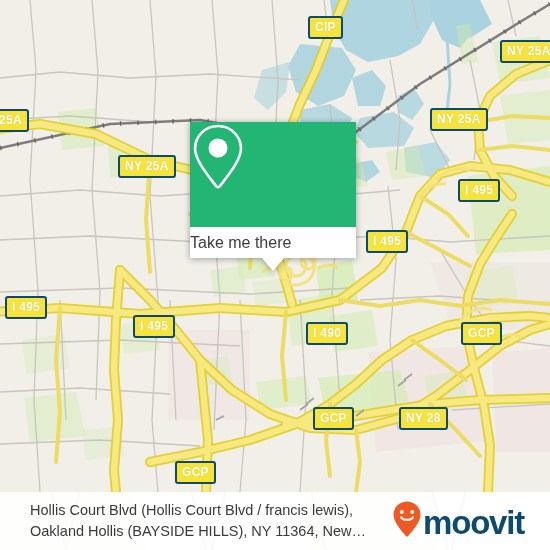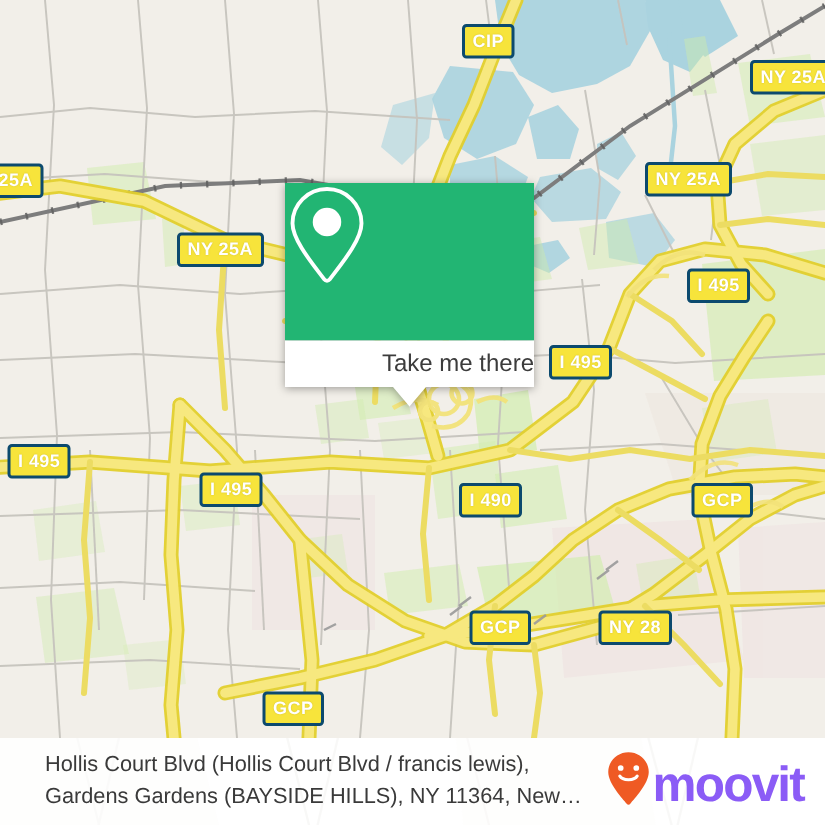--- a/index.html
+++ b/index.html
@@ -43,21 +43,21 @@
     filter:drop-shadow(0 1px 3px rgba(0,0,0,.35));
   }
   .popup-top {
     height:105px;
     background:#22b573;
     display:flex; align-items:center; justify-content:center;
   }
   .popup-bottom {
     height:31px;
     background:#ffffff;
-    display:flex; align-items:center; justify-content:flex-end;
+    display:flex; align-items:center; justify-content:flex-start;
   }
   .popup-bottom span {
     font-size:16px;
     color:#3c3c3c;
   }
   .popup-tail {
     position:absolute;
     left:50%; top:136px;
     margin-left:-11px;
     width:0; height:0;
@@ -84,34 +84,34 @@
   .footer {
     position:absolute;
     left:0; top:492px; width:550px; height:58px;
     background:#ffffff;
     overflow:hidden;
   }
   .footer-wm { position:absolute; left:0; top:-46px; opacity:.085; }
   .footer-inner {
     position:absolute; left:0; top:0; width:550px; height:58px;
     display:flex; align-items:center; justify-content:space-between;
-    padding:0 8px 0 30px;
+    padding:0 20px 0 30px;
   }
   .footer-text {
     font-size:14.5px;
     line-height:1.45;
     color:#3a3a3a;
     max-width:392px;
   }
   .brand { display:flex; align-items:center; gap:1px; padding-right:6px; }
   .brand-word {
     font-size:33px;
     font-weight:bold;
     letter-spacing:-1.2px;
-    color:#8b5cf6;
+    color:#0c4a6e;
     line-height:1;
     position:relative; top:1px;
   }
 </style>
 </head>
 <body>
 
 <div class="frame">
 
   <div class="map">
@@ -345,21 +345,21 @@
       </g>
       <g fill="#e8e1d8">
         <path d="M0,0 L120,0 L150,120 L0,120 Z" opacity="0.5"></path>
         <path d="M300,0 L420,0 L440,120 L310,120 Z" opacity="0.4"></path>
       </g>
     </svg>
 
     <div class="footer-inner">
       <div class="footer-text">
         <div>Hollis Court Blvd (Hollis Court Blvd / francis lewis),</div>
-        <div>Gardens Gardens (BAYSIDE HILLS), NY 11364, New…</div>
+        <div>Oakland Hollis (BAYSIDE HILLS), NY 11364, New…</div>
       </div>
 
       <div class="brand">
         <span>
           <svg width="30" height="38" viewBox="0 0 30 38">
             <path d="M15,1.5 C7.5,1.5 1.5,7.4 1.5,14.7 C1.5,22.6 11,32.3 13.8,35.9 C14.4,36.7 15.6,36.7 16.2,35.9 C19,32.3 28.5,22.6 28.5,14.7 C28.5,7.4 22.5,1.5 15,1.5 Z" fill="#ef5a24"></path>
             <circle cx="9.8" cy="12" r="1.9" fill="#ffffff"></circle>
             <circle cx="20.2" cy="12" r="1.9" fill="#ffffff"></circle>
             <path d="M9.2,17.4 C11,20.6 19,20.6 20.8,17.4" fill="none" stroke="#ffffff" stroke-width="2.1" stroke-linecap="round"></path>
           </svg>

